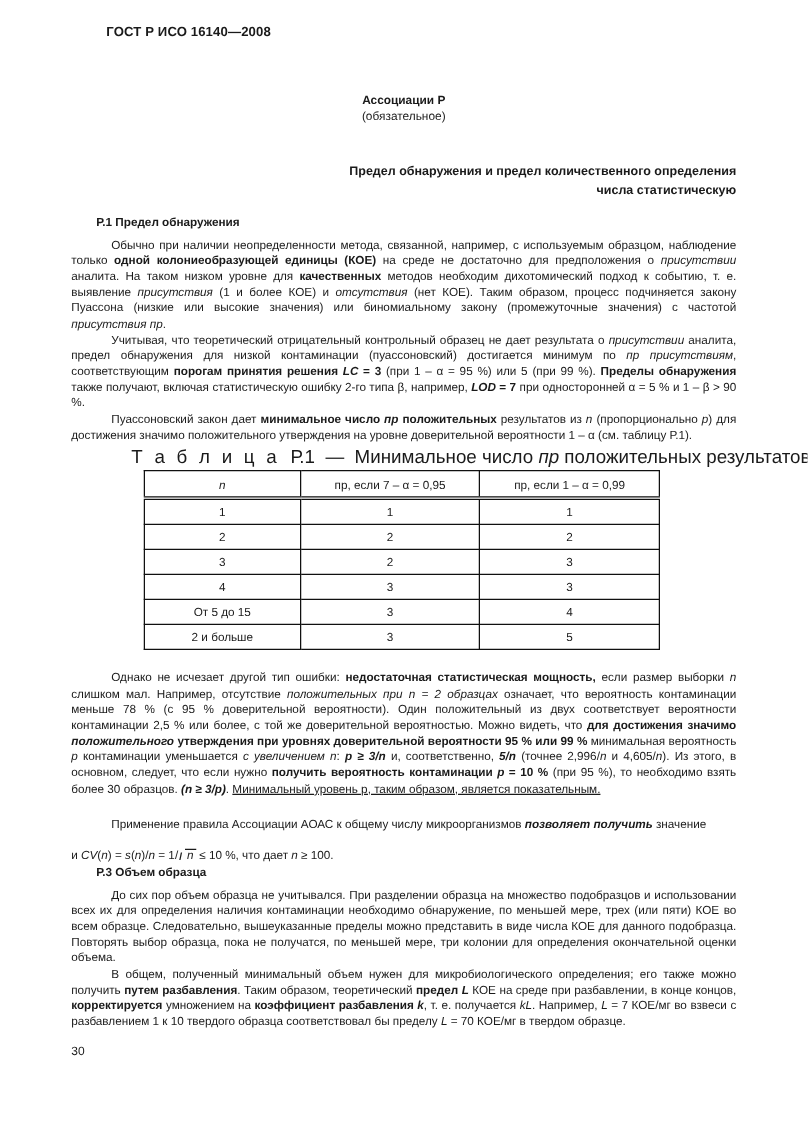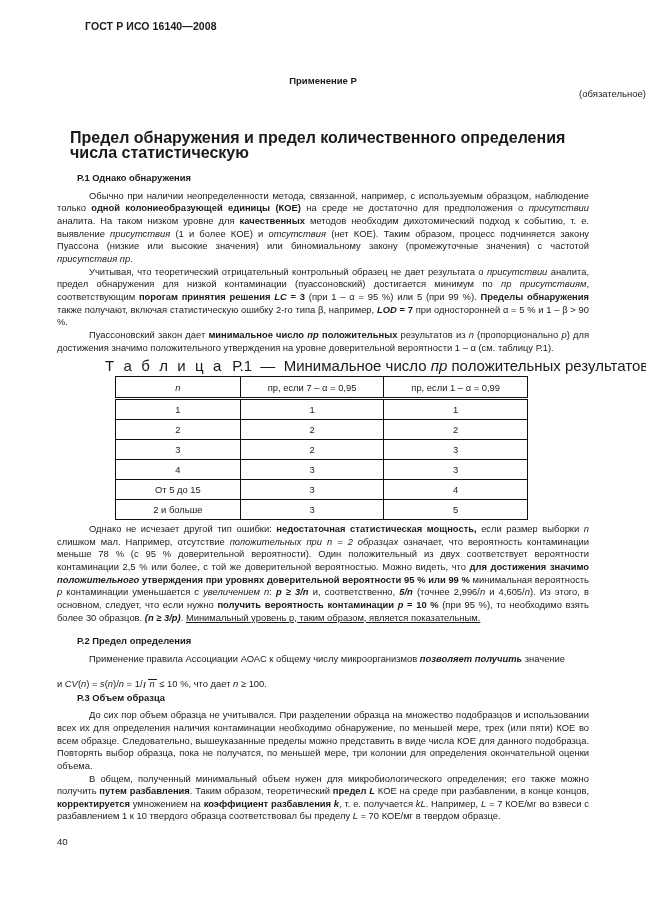--- a/index.html
+++ b/index.html
@@ -38,30 +38,30 @@
   .annex {
     position: absolute;
     left: 0;
     right: 0;
     top: 74px;
     text-align: center;
     font-size: 9.5px;
     font-weight: bold;
     line-height: 13px;
   }
-  .annex .sub { font-weight: normal; text-align: right; }
+  .annex .sub { font-weight: normal; }
 
   
   .main-title {
     position: absolute;
     left: 70px;
     right: 57px;
     top: 130px;
-    text-align: left;
-    font-size: 16px;
+    text-align: right;
+    font-size: 10px;
     font-weight: bold;
     line-height: 15px;
   }
 
   
   .content {
     position: absolute;
     left: 57px;
     top: 172px;
     width: 532px;
@@ -168,32 +168,32 @@
   }
 </style>
 </head>
 <body>
 
 <div class="page">
 
   <div class="doc-header">ГОСТ Р ИСО 16140—2008</div>
 
   <div class="annex">
-    <div>Применение Р</div>
+    <div>Ассоциации Р</div>
     <div class="sub">(обязательное)</div>
   </div>
 
   <div class="main-title">
     <div>Предел обнаружения и предел количественного определения</div>
     <div>числа статистическую</div>
   </div>
 
   <div class="content">
 
-    <p class="sec-head">Р.1 Однако обнаружения</p>
+    <p class="sec-head">Р.1 Предел обнаружения</p>
     <div class="gap-sm"></div>
 
     <p class="para"><span>Обычно при наличии неопределенности метода, связанной, например, с используемым образцом, наблюдение только </span><b>одной колониеобразующей единицы (КОЕ)</b><span> на среде не достаточно для предположения о </span><i>присутствии</i><span> аналита. На таком низком уровне для </span><b>качественных</b><span> методов необходим дихотомический подход к событию, т. е. выявление </span><i>присутствия</i><span> (1 и более КОЕ) и </span><i>отсутствия</i><span> (нет КОЕ). Таким образом, процесс подчиняется закону Пуассона (низкие или высокие значения) или биномиальному закону (промежуточные значения) с частотой </span><i>присутствия пр</i><span>.</span></p>
 
     <p class="para"><span>Учитывая, что теоретический отрицательный контрольный образец не дает результата о </span><i>присутствии</i><span> аналита, предел обнаружения для низкой контаминации  (пуассоновский) достигается минимум по </span><i>пр присутствиям</i><span>, соответствующим </span><b>порогам принятия решения </b><span class="bi">LC</span><b> = 3</b><span> (при 1 – α = 95 %) или 5 (при 99 %). </span><b>Пределы обнаружения</b><span> также получают, включая  статистическую  ошибку 2-го типа β, например,  </span><span class="bi">LOD</span><b> = 7</b><span>  при односторонней α = 5 %  и 1 – β &gt; 90 %.</span></p>
 
     <p class="para"><span>Пуассоновский закон дает </span><b>минимальное число </b><span class="bi">пр</span><b> положительных</b><span> результатов из </span><i>n</i><span> (пропорционально </span><i>p</i><span>) для достижения значимо положительного утверждения на уровне доверительной вероятности 1 – α (см. таблицу Р.1).</span></p>
   </div>
 
   <div class="table-caption"><span class="sp">Т а б л и ц а</span>&nbsp; <span>Р.1</span> &nbsp;<span>—</span>&nbsp; <span>Минимальное число </span><i>пр</i><span> положительных результатов из </span><i>n</i></div>
@@ -238,38 +238,37 @@
         <td>4</td>
       </tr>
       <tr>
         <td>2 и больше</td>
         <td>3</td>
         <td>5</td>
       </tr>
     </tbody>
   </table>
 
-  <div class="content" style="top:523px;">
+  <div class="content" style="top:536px;">
 
     <p class="para"><span>Однако не исчезает другой тип ошибки: </span><b>недостаточная статистическая мощность,</b><span> если размер выборки </span><i>n</i><span> слишком мал. Например, отсутствие </span><i>положительных при n = 2 образцах</i><span> означает, что вероятность контаминации меньше 78 % (с 95 % доверительной вероятности). Один положительный из двух соответствует вероятности контаминации 2,5 % или более, с той же доверительной вероятностью. Можно видеть, что </span><b>для достижения значимо </b><span class="bi">положительного</span><b> утверждения при уровнях доверительной вероятности 95 %  или  99 %</b><span> минимальная вероятность </span><i>p</i><span> контаминации уменьшается </span><i>с увеличением n</i><span>: </span><span class="bi">p ≥ 3/n</span><span> и, соответственно, </span><span class="bi">5/n</span><span> (точнее 2,996/</span><i>n</i><span> и 4,605/</span><i>n</i><span>). Из этого, в основном, следует, что если нужно </span><b>получить вероятность контаминации </b><span class="bi">p</span><b> = 10 %</b><span>  (при 95 %), то  необходимо взять более 30 образцов. </span><span class="bi">(n ≥ 3/p)</span><span>. </span><span class="u">Минимальный уровень p, таким образом, является показательным.</span></p>
 
     <div class="gap-md"></div>
-    <p class="sec-head">Р.2 Предел определения</p>
     <div class="gap-sm"></div>
 
     <p class="para"><span>Применение правила Ассоциации АОАС к общему числу микроорганизмов </span><span class="bi">позволяет получить</span><span> значение</span></p>
 
     <div class="gap-sm"></div>
 
     <div class="gap-sm"></div>
     <p class="formula-line"><span>и </span><i>CV</i><span>(</span><i>n</i><span>) = </span><i>s</i><span>(</span><i>n</i><span>)/</span><i>n</i><span> = 1/</span><span class="sqrt">n</span><span> ≤ 10 %, что дает </span><i>n</i><span> ≥ 100.</span></p>
 
     <p class="sec-head">Р.3 Объем образца</p>
     <div class="gap-sm"></div>
 
     <p class="para">До сих пор объем образца не учитывался. При разделении образца на множество подобразцов и использовании всех их для определения наличия контаминации необходимо обнаружение, по меньшей мере, трех (или пяти) КОЕ во всем образце. Следовательно, вышеуказанные пределы можно представить в виде числа КОЕ для данного подобразца. Повторять выбор образца, пока не получатся, по меньшей мере, три колонии для определения окончательной оценки объема.</p>
 
     <p class="para"><span>В общем, полученный минимальный объем нужен для микробиологического определения; его также можно получить </span><b>путем разбавления</b><span>. Таким образом, теоретический </span><b>предел </b><span class="bi">L</span><span> КОЕ на среде при разбавлении, в конце концов, </span><b>корректируется</b><span> умножением на </span><b>коэффициент разбавления </b><span class="bi">k</span><span>, т. е. получается </span><i>kL</i><span>. Например, </span><i>L</i><span> = 7 КОЕ/мг во взвеси с разбавлением 1 к 10 твердого образца соответствовал бы пределу </span><i>L</i><span> = 70 КОЕ/мг в твердом образце.</span></p>
   </div>
 
-  <div class="page-number">40</div>
+  <div class="page-number">30</div>
 
 </div>
 
 </body></html>

